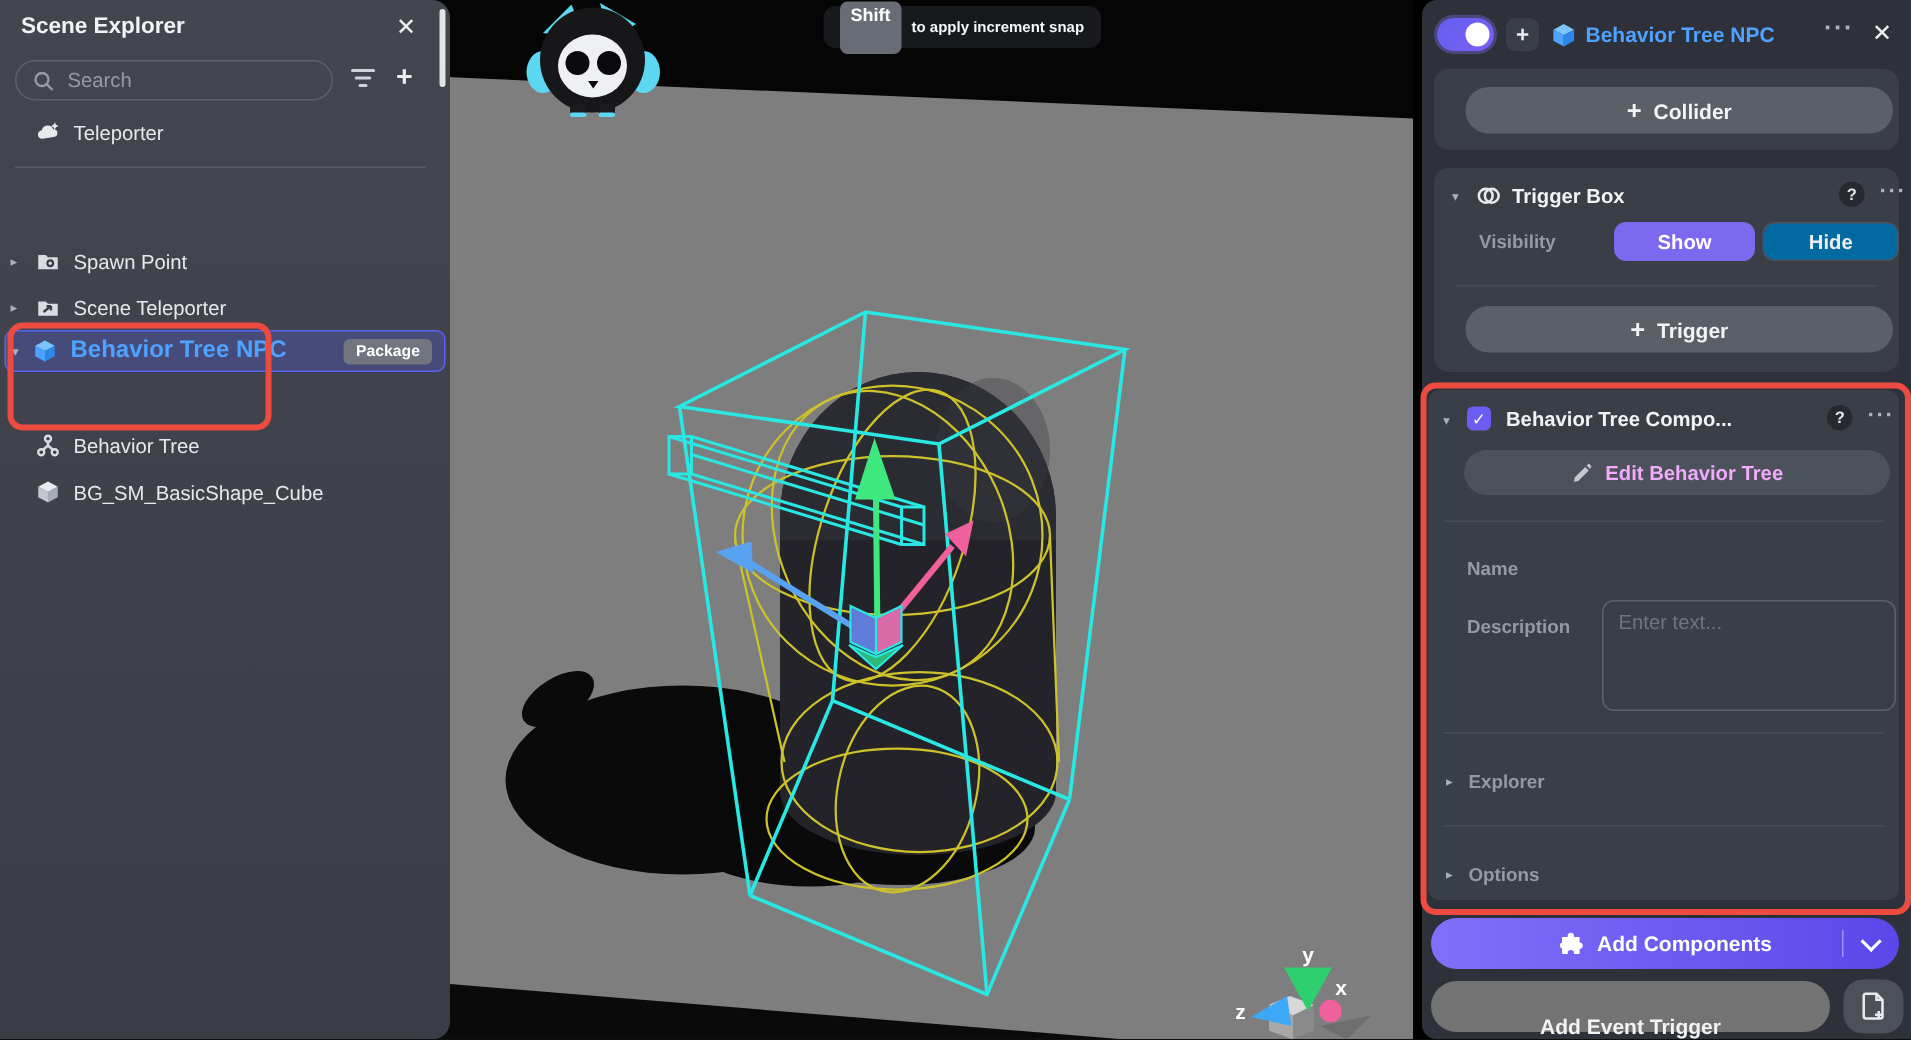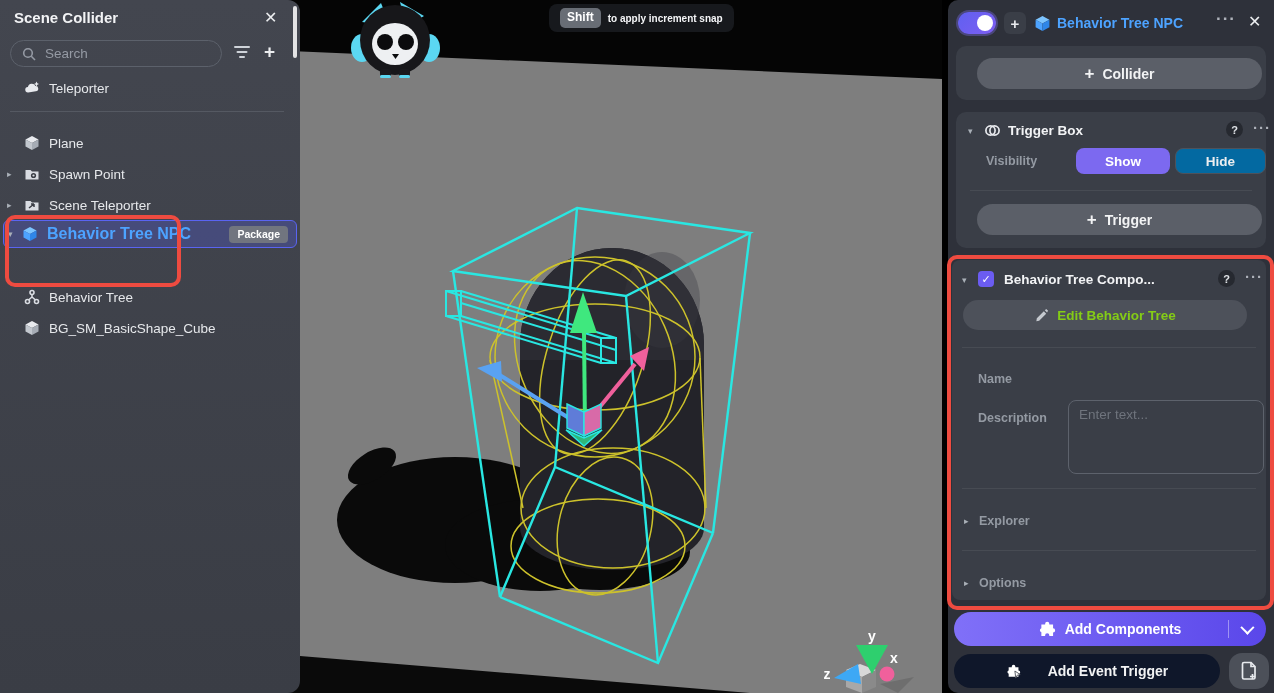--- a/index.html
+++ b/index.html
@@ -3,21 +3,21 @@
 <meta charset="utf-8">
 <style>
   html,body{margin:0;padding:0;background:#111;}
   .stage{position:relative;width:1274px;height:693px;background:#000;overflow:hidden;
          font-family:"Liberation Sans","DejaVu Sans",sans-serif;-webkit-font-smoothing:antialiased;}
 
   
   .viewport{position:absolute;left:290px;top:0;width:652px;height:693px;z-index:1;}
   .tooltip{position:absolute;left:549px;top:4px;height:28px;background:#17191d;border-radius:8px;
            display:flex;align-items:center;gap:7px;padding:0 11px;z-index:2;}
-  .tooltip .keycap{background:#686d75;border-radius:5px;padding:2px 7px 4px;font-size:12px;font-weight:bold;color:#fff;}
+  .tooltip .keycap{background:#686d75;border-radius:5px;padding:2px 7px 19px;font-size:12px;font-weight:bold;color:#fff;}
   .tooltip .tip-text{font-size:10px;font-weight:600;color:#f4f5f7;}
 
   
   .scene-panel{position:absolute;left:0;top:0;width:300px;height:693px;z-index:3;
     background:linear-gradient(180deg,#43464f,#3a3d45);border-radius:0 12px 12px 0;}
   .sp-title{position:absolute;left:14px;top:9px;font-size:15px;font-weight:bold;color:#f2f3f5;}
   .sp-close{position:absolute;left:264px;top:8px;color:#eceef0;font-size:16px;font-weight:bold;cursor:pointer;}
   .sp-scroll{position:absolute;right:3px;top:6px;width:4px;height:52px;background:rgba(255,255,255,.85);border-radius:2px;}
   .search-pill{position:absolute;left:10px;top:40px;width:188px;height:25px;border:1.5px solid #5c616b;
     border-radius:15px;display:flex;align-items:center;gap:7px;padding:0 11px;}
@@ -69,36 +69,36 @@
   .divider{position:absolute;height:1px;background:#474b53;}
 
   .show-btn{position:absolute;left:120px;top:36px;width:94px;height:26px;background:#7c69f0;border-radius:8px;
     color:#fff;font-size:13.5px;font-weight:bold;display:flex;align-items:center;justify-content:center;cursor:pointer;}
   .hide-btn{position:absolute;left:219px;top:36px;width:89px;height:24px;background:#0369a1;border:1px solid #4e525b;
     border-radius:8px;color:#eceef0;font-size:13.5px;font-weight:bold;display:flex;align-items:center;justify-content:center;cursor:pointer;}
 
   .btc-card{position:absolute;left:952px;top:260px;width:314px;height:340px;background:#3a3e47;border-radius:8px;z-index:3;}
   .checkbox{position:absolute;left:26px;top:11px;width:16px;height:16px;background:#6b5cf2;border-radius:4px;
     color:#fff;font-size:11px;font-weight:bold;display:flex;align-items:center;justify-content:center;cursor:pointer;}
-  .edit-pill{position:absolute;left:11px;top:40px;width:284px;height:30px;border-radius:15px;background:#4d515a;
-    display:flex;align-items:center;justify-content:center;gap:8px;color:#84cc16;font-size:13.5px;font-weight:bold;cursor:pointer;}
+  .edit-pill{position:absolute;left:24px;top:40px;width:284px;height:30px;border-radius:15px;background:#4d515a;
+    display:flex;align-items:center;justify-content:center;gap:8px;color:#f0abfc;font-size:13.5px;font-weight:bold;cursor:pointer;}
   .txt-input{position:absolute;left:116px;width:174px;background:transparent;border:1px solid #5d626c;border-radius:8px;
     color:#eceef0;font-size:13.5px;font-family:inherit;padding:0 10px;outline:none;}
   .txt-area{position:absolute;left:116px;width:174px;background:transparent;border:1px solid #5d626c;border-radius:8px;
     color:#eceef0;font-size:13.5px;font-family:inherit;padding:6px 10px;outline:none;resize:none;}
   .txt-area::placeholder,.txt-input::placeholder{color:#6f747d;}
 
   .add-comp{position:absolute;left:6px;top:612px;width:312px;height:34px;border-radius:17px;
     background:linear-gradient(90deg,#8070f8,#5a47ea);display:flex;align-items:center;justify-content:center;gap:9px;
     color:#fff;font-size:14px;font-weight:bold;cursor:pointer;}
   .add-comp .vdiv{position:absolute;right:37px;width:1px;height:18px;background:rgba(255,255,255,.4);}
   .add-comp .dd{position:absolute;right:15px;width:8px;height:8px;border-right:2px solid #fff;border-bottom:2px solid #fff;
     transform:rotate(45deg) translateY(-2px);}
-  .add-evt{position:absolute;left:6px;top:654px;width:266px;height:34px;border-radius:17px;background:#0f172a;
-    display:flex;align-items:center;justify-content:center;gap:26px;color:#f2f3f4;font-size:14px;font-weight:bold;cursor:pointer;}
+  .add-evt{position:absolute;left:6px;top:654px;width:266px;height:34px;border-radius:17px;background:#737373;
+    display:flex;align-items:center;justify-content:center;gap:26px;color:#f2f3f4;font-size:14px;font-weight:bold;cursor:pointer;flex-direction:column;}
   .doc-btn{position:absolute;left:281px;top:653px;width:40px;height:36px;border-radius:13px;background:#4c5059;
     display:flex;align-items:center;justify-content:center;cursor:pointer;}
 </style>
 </head>
 <body>
 
 <div class="stage">
 
   <svg class="viewport" viewBox="-10 0 652 693" xmlns="http://www.w3.org/2000/svg">
 
@@ -200,21 +200,21 @@
       <rect x="99" y="75" width="11" height="3" rx="1.5" fill="#5bd7f2"></rect>
     </g>
   </svg>
 
   <div class="tooltip">
     <span class="keycap">Shift</span>
     <span class="tip-text">to apply increment snap</span>
   </div>
 
   <div class="scene-panel">
-    <div class="sp-title">Scene Collider</div>
+    <div class="sp-title">Scene Explorer</div>
     <div class="sp-close">✕</div>
     <div class="sp-scroll"></div>
 
     <div class="search-pill">
       <svg width="14" height="14" viewBox="0 0 14 14">
         <circle cx="6" cy="6" r="4.3" fill="none" stroke="#959aa4" stroke-width="1.6"></circle>
         <line x1="9.3" y1="9.3" x2="13" y2="13" stroke="#959aa4" stroke-width="1.6"></line>
       </svg>
       <input class="ph" placeholder="Search" style="">
     </div>
@@ -229,30 +229,20 @@
       <span class="ticon i24">
         <svg width="16" height="16" viewBox="0 0 16 16">
           <path d="M4.2,12.5 a2.8,2.8 0 0 1 -0.3,-5.6 a4,4 0 0 1 7.6,-0.8 a2.6,2.6 0 0 1 0.3,5.2 Z" fill="#e8eaee"></path>
           <polygon points="12.5,1.5 13.3,3.2 15,4 13.3,4.8 12.5,6.5 11.7,4.8 10,4 11.7,3.2" fill="#e8eaee"></polygon>
         </svg>
       </span>
       <span class="tlabel">Teleporter</span>
     </div>
     <div class="sp-div"></div>
 
-    <div class="tree-row" style="top:132px">
-      <span class="ticon i24">
-        <svg width="16" height="16" viewBox="0 0 16 16">
-          <path d="M8,1 L14.5,4.5 L8,8 L1.5,4.5 Z" fill="#e8eaee"></path>
-          <path d="M1.5,4.5 L8,8 V15 L1.5,11.5 Z" fill="#c2c7ce"></path>
-          <path d="M8,8 L14.5,4.5 V11.5 L8,15 Z" fill="#a6acb5"></path>
-        </svg>
-      </span>
-      <span class="tlabel">Plane</span>
-    </div>
 
     <div class="tree-row" style="top:163px">
       <span class="chev">▸</span>
       <span class="ticon i24">
         <svg width="16" height="16" viewBox="0 0 16 16">
           <path d="M1.5,4 h5 l1.5,1.5 h6.5 v8 h-13 Z" fill="#d9dce2"></path>
           <circle cx="9.5" cy="9.5" r="2.6" fill="#3a3d45"></circle>
           <circle cx="9.5" cy="9.5" r="1.1" fill="#d9dce2"></circle>
         </svg>
       </span>

